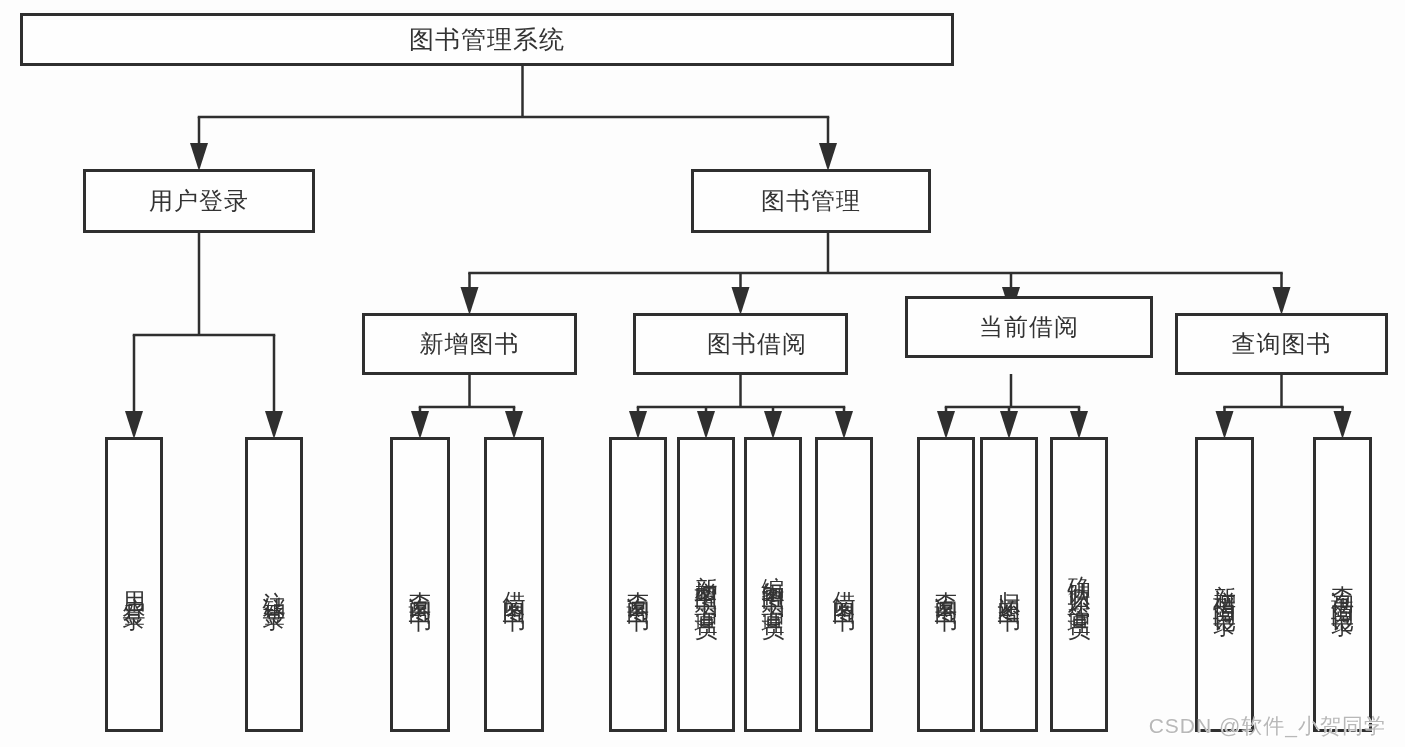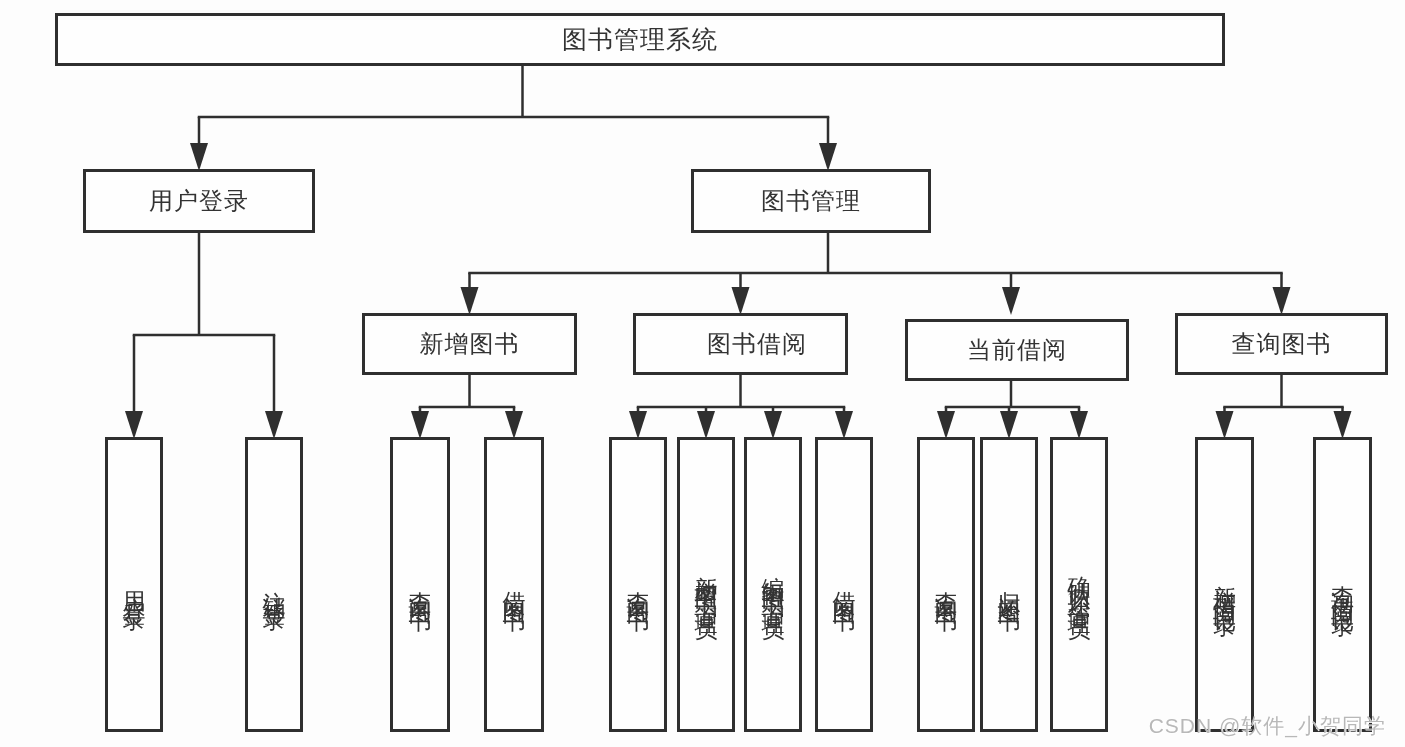--- a/index.html
+++ b/index.html
@@ -81,36 +81,36 @@
       <line x1="1079" y1="407" x2="1079" y2="417" stroke="#2f2f2f" stroke-width="2.5"></line>
       <polygon points="1070,411 1088,411 1079,439" fill="#2f2f2f"></polygon>
       <line x1="1281.5" y1="374" x2="1281.5" y2="407" stroke="#2f2f2f" stroke-width="2.5"></line>
       <line x1="1223.25" y1="407" x2="1343.75" y2="407" stroke="#2f2f2f" stroke-width="2.5"></line>
       <line x1="1224.5" y1="407" x2="1224.5" y2="417" stroke="#2f2f2f" stroke-width="2.5"></line>
       <polygon points="1215.5,411 1233.5,411 1224.5,439" fill="#2f2f2f"></polygon>
       <line x1="1342.5" y1="407" x2="1342.5" y2="417" stroke="#2f2f2f" stroke-width="2.5"></line>
       <polygon points="1333.5,411 1351.5,411 1342.5,439" fill="#2f2f2f"></polygon>
     </svg>
   <div id="nodes">
-      <div class="node root" style="left: 20px; top: 13px; width: 1170px; height: 53px; margin-left: 35px;">
+      <div class="node root" style="left: 20px; top: 13px; width: 934px; height: 53px;">
         <span>图书管理系统</span>
       </div>
       <div class="node h" style="left: 83px; top: 169px; width: 232px; height: 64px;">
         <span>用户登录</span>
       </div>
       <div class="node h" style="left: 691px; top: 169px; width: 240px; height: 64px;">
         <span>图书管理</span>
       </div>
       <div class="node h" style="left: 362px; top: 313px; width: 215px; height: 62px;">
         <span>新增图书</span>
       </div>
       <div class="node h" style="left: 633px; top: 313px; width: 215px; height: 62px; padding-left: 33px;">
         <span>图书借阅</span>
       </div>
-      <div class="node h" style="left: 905px; top: 319px; width: 224px; height: 62px; align-items: center;">
+      <div class="node h" style="left: 905px; top: 296px; width: 248px; height: 62px; align-items: center;">
         <span>当前借阅</span>
       </div>
       <div class="node h" style="left: 1175px; top: 313px; width: 213px; height: 62px;">
         <span>查询图书</span>
       </div>
       <div class="node v" style="left: 105px; top: 437px; width: 58px; height: 295px;">
         <span class="vtext">用户登录</span>
       </div>
       <div class="node v" style="left: 245px; top: 437px; width: 58px; height: 295px;">
         <span class="vtext">注销登录</span>

